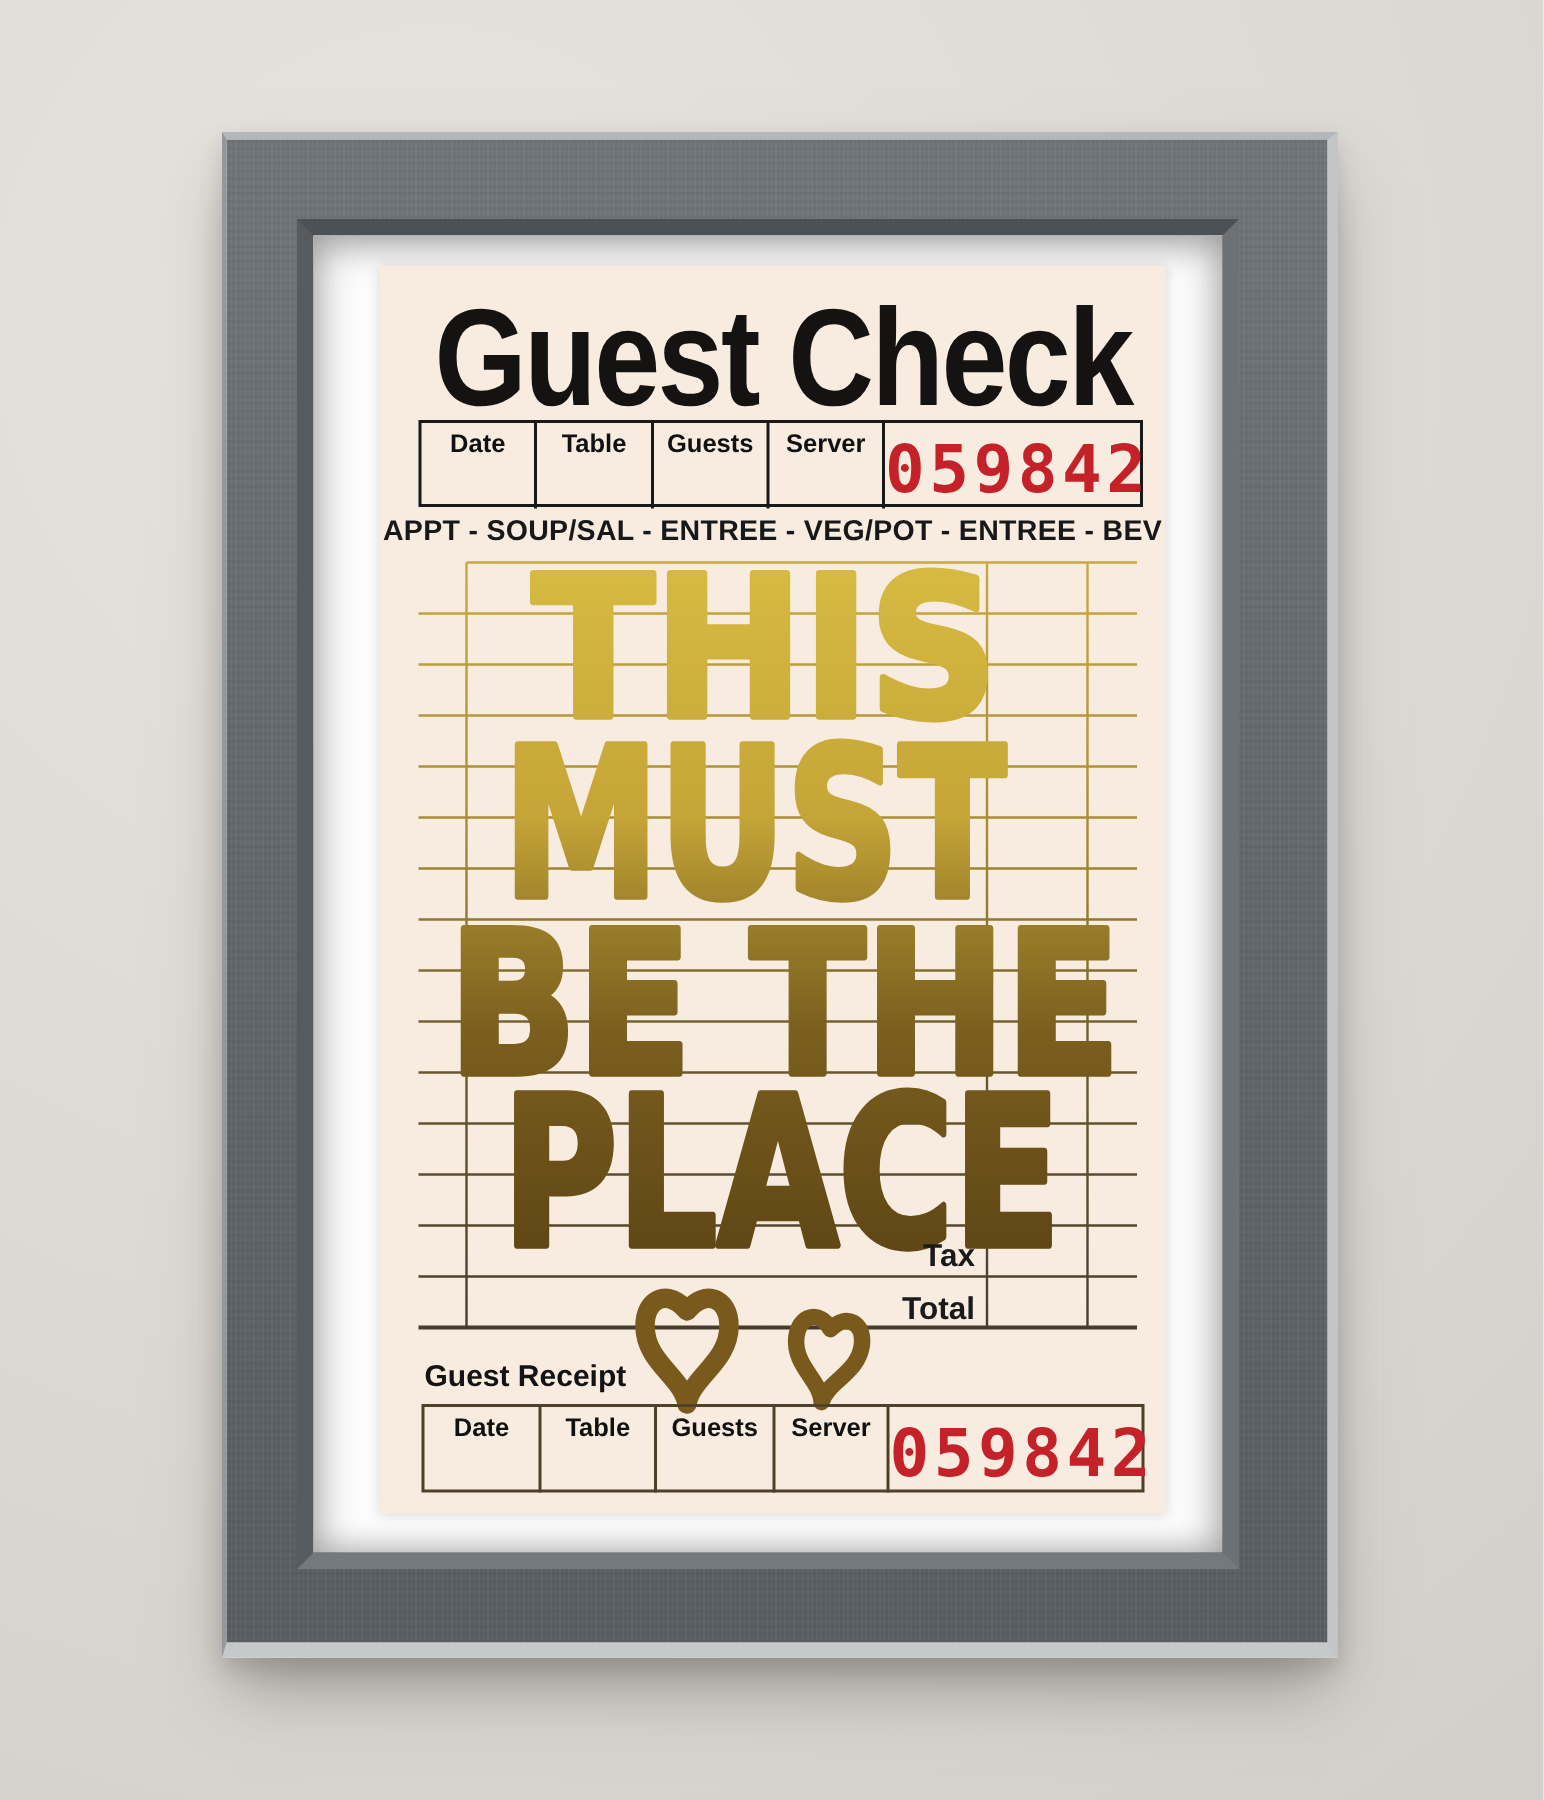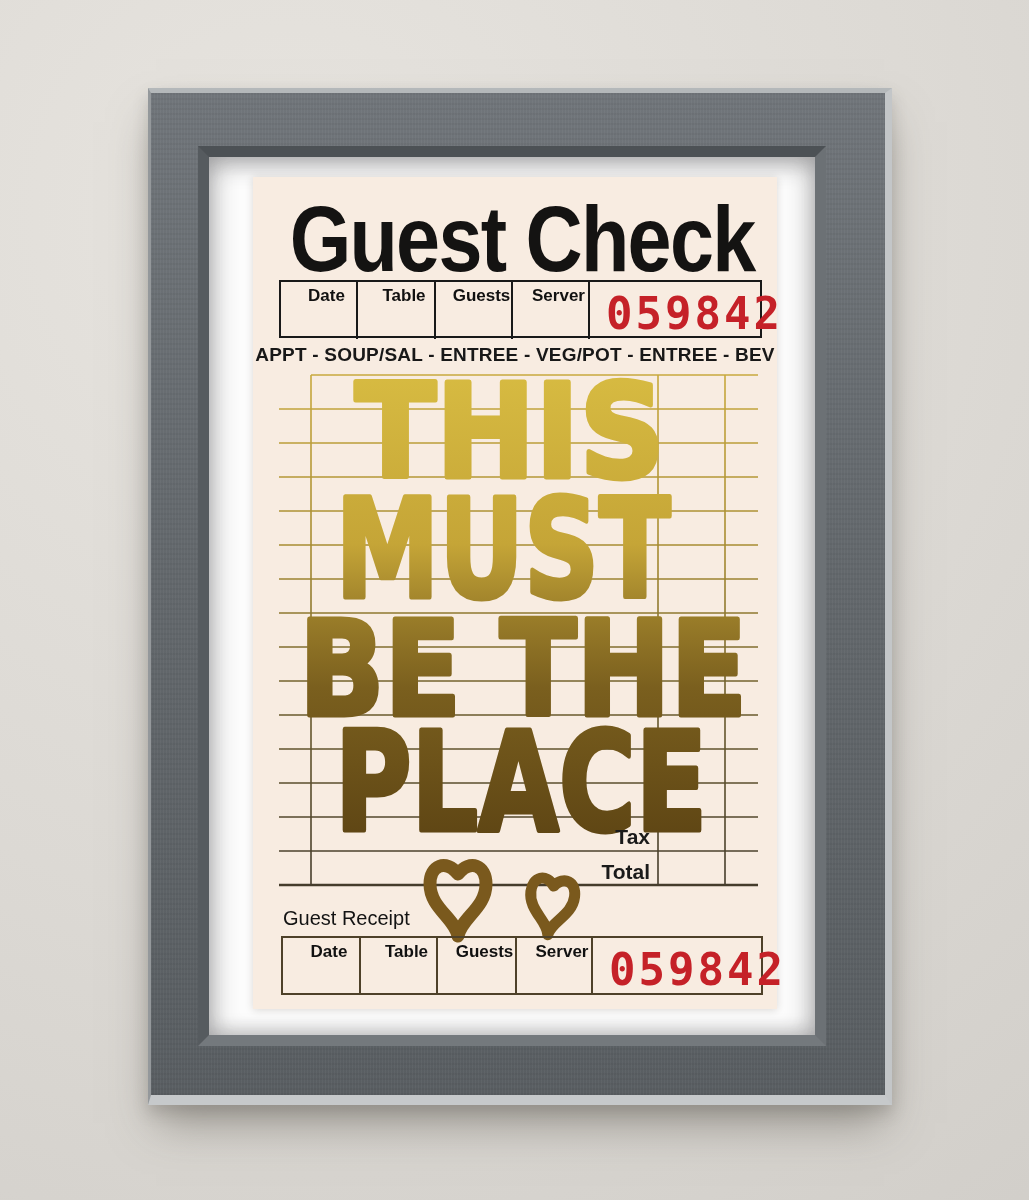--- a/index.html
+++ b/index.html
@@ -67,32 +67,32 @@
     border:2.5px solid #191919;
   }
   .table-top .check-cell { border-right:2.5px solid #191919; }
   .table-bottom {
     left:28px; top:759px; width:482px; height:59px;
     grid-template-columns:78px 77px 79px 76px 1fr;
     border:2.5px solid #4e4129;
   }
   .table-bottom .check-cell { border-right:2.5px solid #4e4129; }
   .check-cell {
-    font-weight:bold; font-size:17px; text-align:center; padding-top:4px; color:#111;padding-left:16px;
+    font-weight:bold; font-size:17px; text-align:center; padding-top:4px; color:#111;
   }
   .check-cell:last-child { border-right:none !important; }
   .check-num {
     display:flex; align-items:center; justify-content:center; padding-top:6px;
     font-family:"DejaVu Sans Mono", monospace; font-weight:bold;
     font-size:44px; letter-spacing:3px;
     color: var(--check-number-red, #c52128);
   }
   .receipt-label {
     position:absolute; left:30px; top:730px;
-    font-weight:normal; font-size:20px; color:#131313;
+    font-weight:bold; font-size:20px; color:#131313;
   }
   .grid-svg { position:absolute; left:0; top:0; width:524px; height:832px; }
 
   text.marker {
     font-family:"DejaVu Sans", sans-serif; font-weight:bold; text-anchor:middle;
     fill:url(#foil); stroke:url(#foil); stroke-width:5;
     paint-order:stroke; stroke-linejoin:round; stroke-linecap:round;
   }
   text.totlabel {
     font-family:"Liberation Sans", sans-serif; font-weight:bold;

